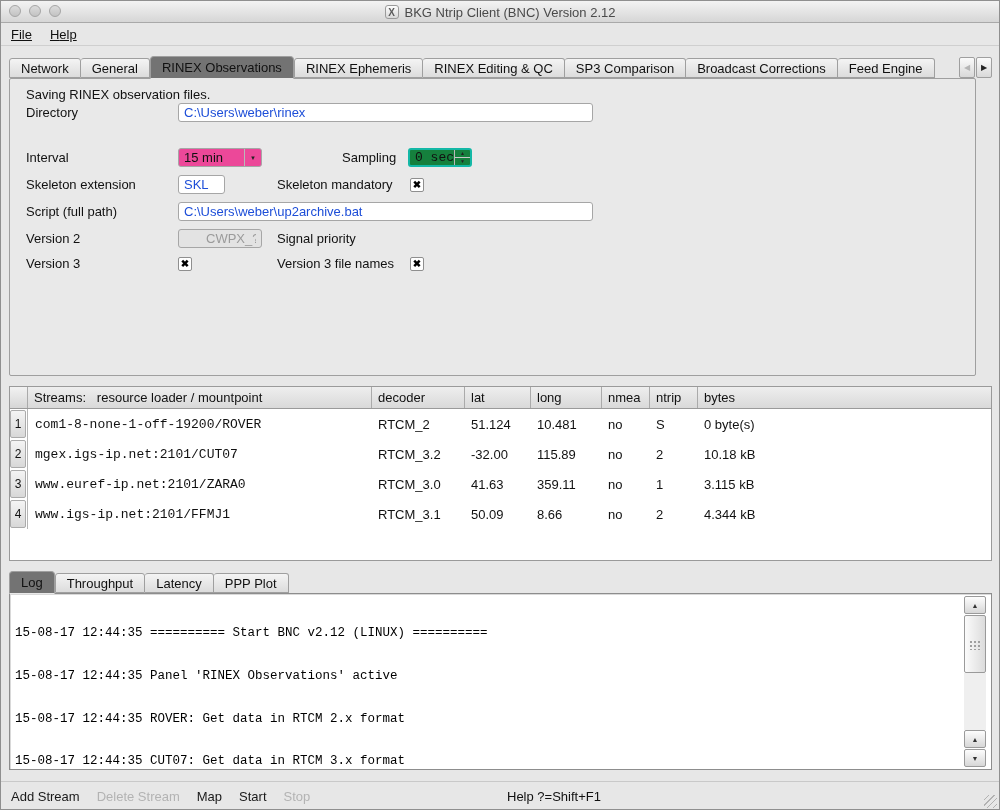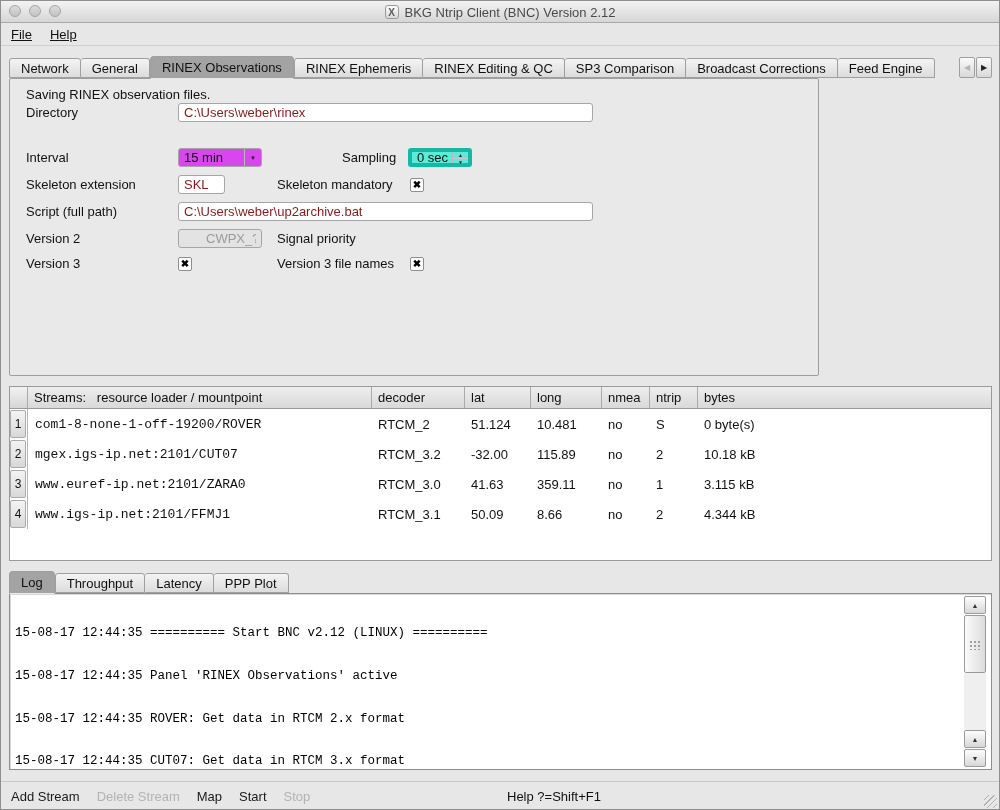--- a/index.html
+++ b/index.html
@@ -18,39 +18,39 @@
   
   .menubar { position:absolute; top:23px; left:0; right:0; height:22px; display:flex; align-items:center; gap:18px; padding-left:10px; border-bottom:1px solid #cfcfcf; }
   .menu-item { display:inline-block; cursor:default;text-decoration:underline; }
   .menu-item::first-letter { text-decoration:underline; }
 
   
   .tabbar { position:absolute; display:flex; align-items:center; z-index:3; }
   .tab { height:20px; line-height:19px; padding:0 11px; background:linear-gradient(#f4f4f4,#dcdcdc);
     border:1px solid #9f9f9f; border-left-width:0; border-top-left-radius:3px; border-top-right-radius:3px; white-space:nowrap; }
   .tab:first-child { border-left-width:1px; }
-  .tab.active { height:23px; line-height:22px; background:#a3a3a3; border-left-width:1px; border-bottom:1px solid #e9e9e9; border-top-left-radius:4px; border-top-right-radius:4px; position:relative; z-index:4; }
+  .tab.active { height:23px; line-height:22px; background:#737373; border-left-width:1px; border-bottom:1px solid #e9e9e9; border-top-left-radius:4px; border-top-right-radius:4px; position:relative; z-index:4; }
   .tab.after-active { border-left-width:1px; }
   .tabbar-main { left:8px; top:55px; width:983px; height:23px; }
   .tab-scrollers { margin-left:auto; display:flex; align-items:flex-end; gap:1px; }
   .tab-scroll-btn { width:16px; height:21px; border:1px solid #9f9f9f; border-radius:2px; background:linear-gradient(#fafafa,#d9d9d9); font-size:8px; display:flex; align-items:center; justify-content:center; color:#222; }
   .tab-scroll-btn.disabled { color:#b5b5b5; }
 
   
-  .panel { position:absolute; left:8px; top:77px; width:810px; height:298px; background:#e9e9e9; border:1px solid #9f9f9f; border-radius:2px; z-index:2; }
+  .panel { position:absolute; left:8px; top:77px; width:967px; height:298px; background:#e9e9e9; border:1px solid #9f9f9f; border-radius:2px; z-index:2; }
   .hint { position:absolute; left:16px; top:8px; }
   .frow { position:absolute; left:16px; right:16px; height:19px; display:flex; align-items:center; }
   .flabel { width:152px; flex:none; }
-  .tinput { height:19px; background:#fff; border:1px solid #a6a6a6; border-radius:3px; padding:0 5px; font-family:"Liberation Sans",sans-serif; font-size:13px; color:#7f1d1d; }
+  .tinput { height:19px; background:#fff; border:1px solid #a6a6a6; border-radius:3px; padding:0 5px; font-family:"Liberation Sans",sans-serif; font-size:13px; color:#1d4ed8; }
   .tinput:disabled, .tinput.disabled { background:#e3e3e3; color:#9b9b9b; }
   .w-long { width:415px; } .w-combo { width:84px;padding-left:27px; } .w-skl { width:47px; }
-  .combo { width:84px; height:19px; background:#d946ef; border:1px solid #a6a6a6; border-radius:3px; display:flex; align-items:center; }
+  .combo { width:84px; height:19px; background:#ec4899; border:1px solid #a6a6a6; border-radius:3px; display:flex; align-items:center; }
   .combo .combo-text { flex:1; padding-left:5px; }
   .combo .combo-arrow { width:17px; align-self:stretch; border-left:1px solid #b9b9b9; display:flex; align-items:center; justify-content:center; font-size:6px; color:#222; }
-  .spin { width:64px; height:19px; background:#5eead4; border:4px solid #14b8a6; border-radius:3px; display:flex; }
+  .spin { width:64px; height:19px; background:#15803d; border:2px solid #14b8a6; border-radius:3px; display:flex;font-family:Liberation Mono, monospace; }
   .spin .spin-text { flex:1; padding-left:5px; display:flex; align-items:center; }
   .spin .spin-btns { width:16px; border-left:1px solid #b9b9b9; display:flex; flex-direction:column; }
   .spin .spin-btns span { flex:1; display:flex; align-items:center; justify-content:center; font-size:5px; color:#222; }
   .spin .spin-btns span:first-child { border-bottom:1px solid #c9c9c9; }
   .checkbox { width:14px; height:14px; background:#fff; border:1px solid #8f8f8f; border-radius:2px; display:inline-flex; align-items:center; justify-content:center; font-size:10px; font-weight:bold; color:#000; line-height:1; }
   .abs { position:absolute; }
 
   
   .streams { position:absolute; left:8px; top:385px; width:983px; height:175px; background:#fff; border:1px solid #9a9a9a; }
   .thead { display:flex; height:22px; background:linear-gradient(#eeeeee,#d9d9d9); border-bottom:1px solid #9a9a9a; }

